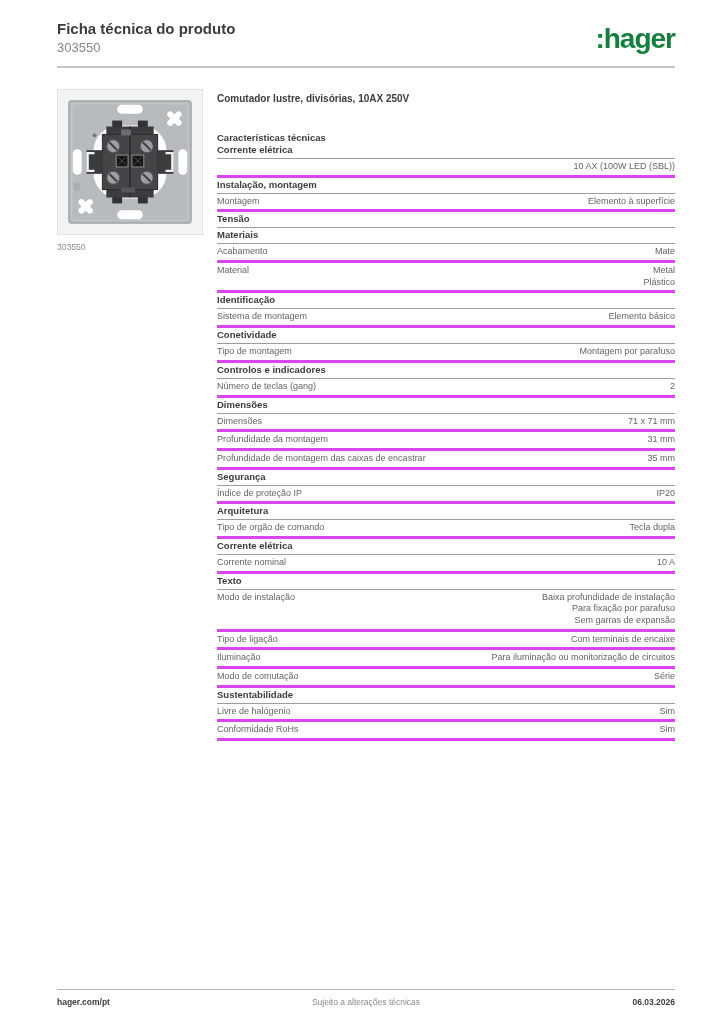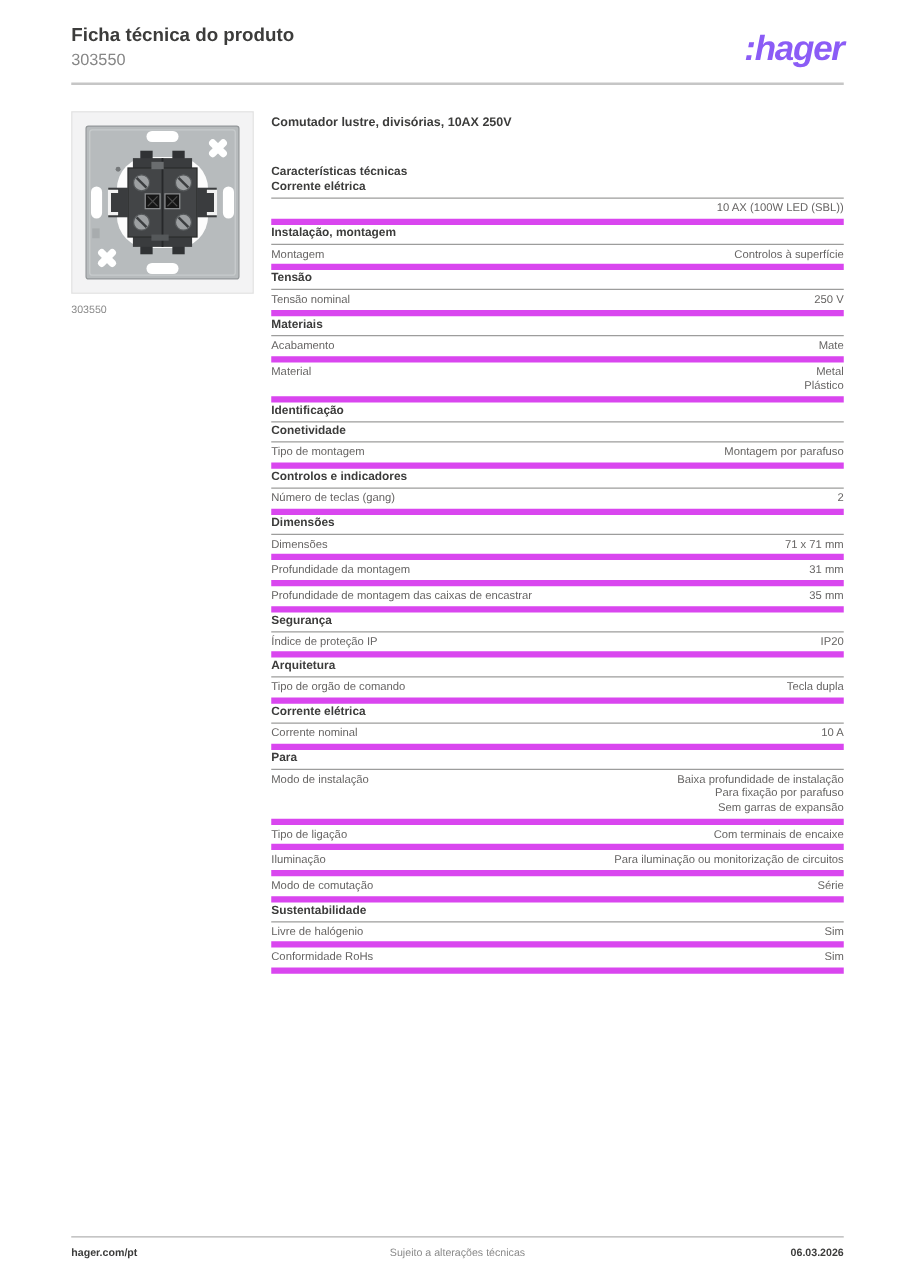--- a/index.html
+++ b/index.html
@@ -20,25 +20,24 @@
     top: 20px; left: 57px; right: 49px;
     display: flex;
     justify-content: space-between;
     align-items: flex-start;
   }
   .h-title   { font-size: 15px; font-weight: bold; color: #3c3c3b; line-height: 1.2; }
   .h-number  { font-size: 13px; color: #868686; margin-top: 2px; }
   .logo-text {
     font-size: 28px;
     font-weight: bold;
-    color: #8b5cf6;
+    color: #15803d;
     letter-spacing: -1px;
     line-height: 1;
     margin-top: 5px;
-    font-style: italic;
   }
   .header-rule {
     position: absolute;
     top: 66px; left: 57px; right: 49px;
     height: 2px;
     background: #c6c6c6;
   }
 
   
   .main {
@@ -65,21 +64,21 @@
     font-size: 9.5px;
     font-weight: bold;
     color: #3c3c3b;
     padding-bottom: 3px;
     border-bottom: 1px solid #9d9d9c;
   }
   .spec-row {
     display: flex;
     justify-content: flex-start;
     align-items: flex-start;
-    border-bottom: 5px solid #d946ef;
+    border-bottom: 3px solid #d946ef;
     padding: 2px 0;
     font-size: 9px;
     color: #666463;
     line-height: 1.3;
     min-height: 13px;
   }
   .spec-row .label { text-align: left; padding-right: 12px; white-space: nowrap; }
   .spec-row .value { text-align: right; margin-left: auto; }
   .spec-row .value div { text-align: right; }
 
@@ -193,51 +192,51 @@
               <span class="value">
                 <div>10 AX (100W LED (SBL))</div>
               </span>
             </div>
           </section>
           <section class="spec-section">
             <div class="sec-title">Instalação, montagem</div>
             <div class="spec-row">
               <span class="label">Montagem</span>
               <span class="value">
-                <div>Controlos à superfície</div>
+                <div>Elemento à superfície</div>
               </span>
             </div>
           </section>
           <section class="spec-section">
             <div class="sec-title">Tensão</div>
-            <div class="spec-row">
-              <span class="label">Tensão nominal</span>
-              <span class="value">
-                <div>250 V</div>
-              </span>
-            </div>
           </section>
           <section class="spec-section">
             <div class="sec-title">Materiais</div>
             <div class="spec-row">
               <span class="label">Acabamento</span>
               <span class="value">
                 <div>Mate</div>
               </span>
             </div>
             <div class="spec-row">
               <span class="label">Material</span>
               <span class="value">
                 <div>Metal</div>
                 <div>Plástico</div>
               </span>
             </div>
           </section>
           <section class="spec-section">
             <div class="sec-title">Identificação</div>
+            <div class="spec-row">
+              <span class="label">Sistema de montagem</span>
+              <span class="value">
+                <div>Elemento básico</div>
+              </span>
+            </div>
           </section>
           <section class="spec-section">
             <div class="sec-title">Conetividade</div>
             <div class="spec-row">
               <span class="label">Tipo de montagem</span>
               <span class="value">
                 <div>Montagem por parafuso</div>
               </span>
             </div>
           </section>
@@ -292,21 +291,21 @@
           <section class="spec-section">
             <div class="sec-title">Corrente elétrica</div>
             <div class="spec-row">
               <span class="label">Corrente nominal</span>
               <span class="value">
                 <div>10 A</div>
               </span>
             </div>
           </section>
           <section class="spec-section">
-            <div class="sec-title">Para</div>
+            <div class="sec-title">Texto</div>
             <div class="spec-row">
               <span class="label">Modo de instalação</span>
               <span class="value">
                 <div>Baixa profundidade de instalação</div>
                 <div>Para fixação por parafuso</div>
                 <div>Sem garras de expansão</div>
               </span>
             </div>
             <div class="spec-row">
               <span class="label">Tipo de ligação</span>

